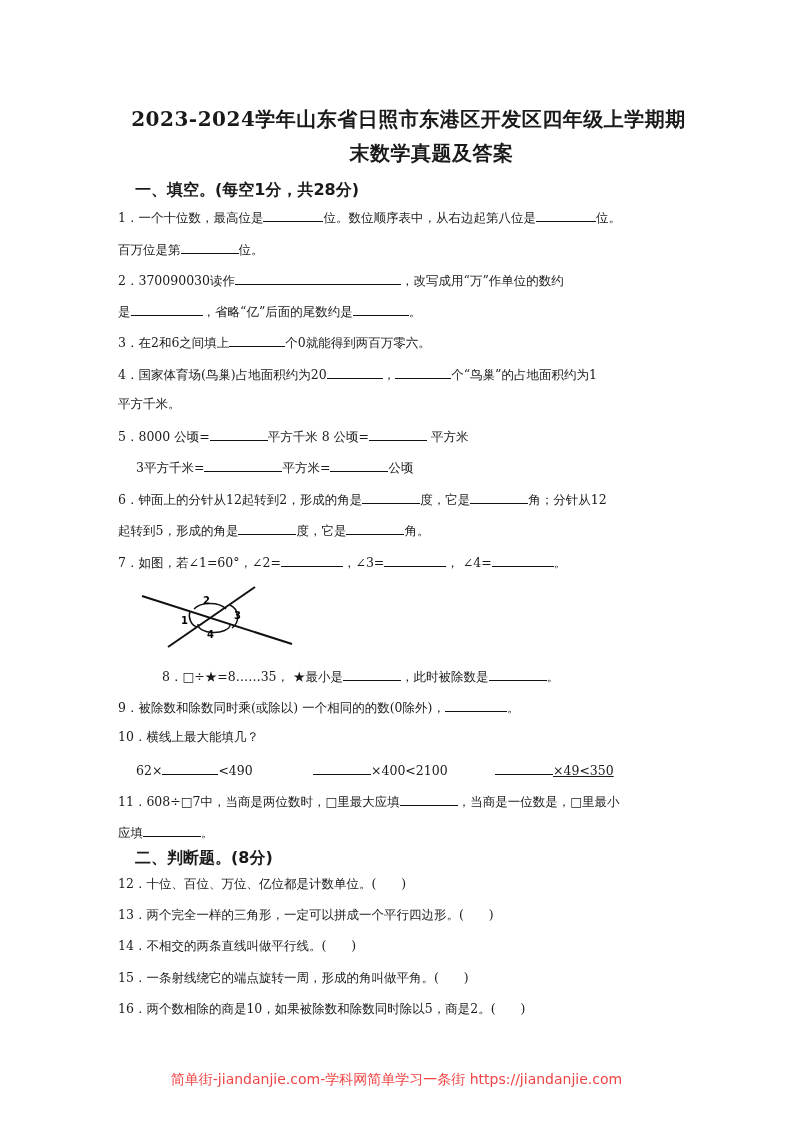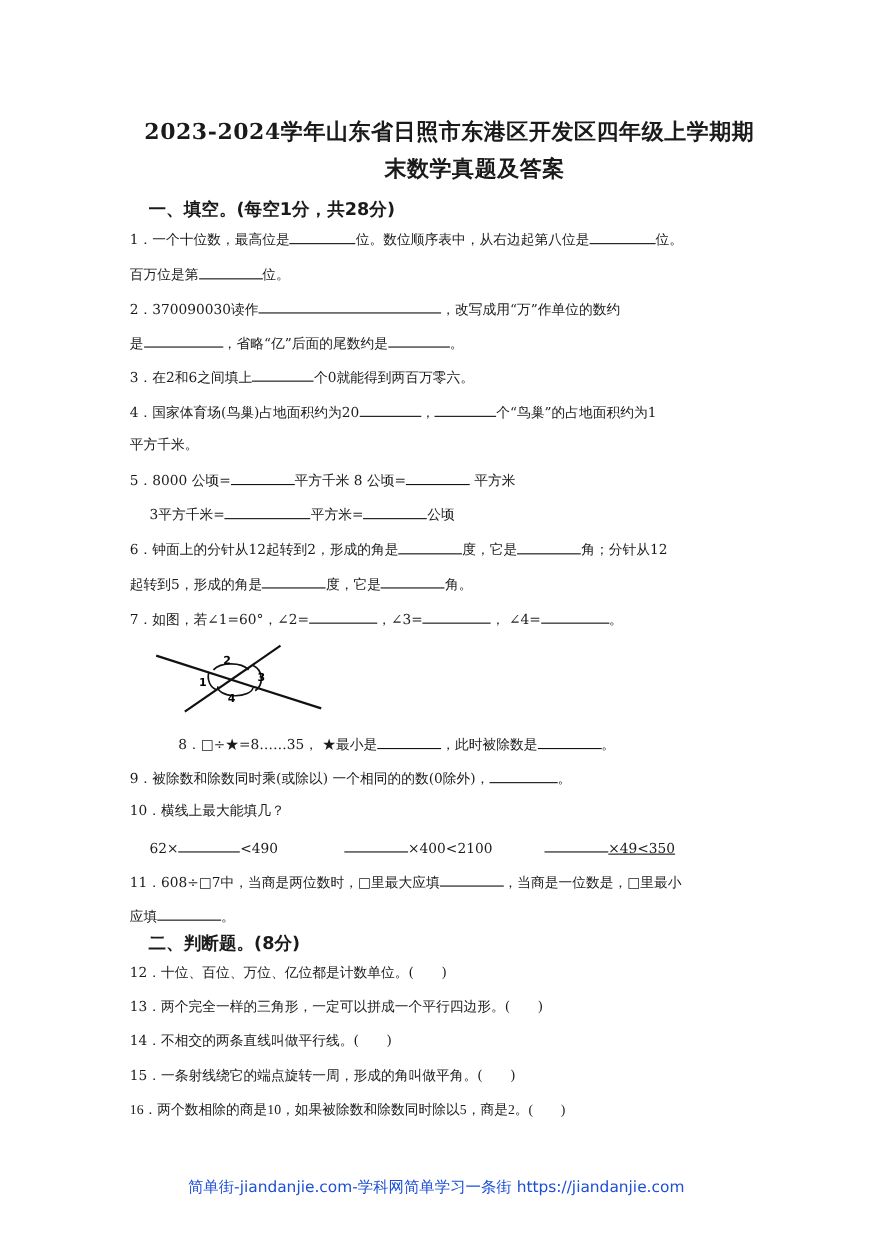--- a/index.html
+++ b/index.html
@@ -4,21 +4,21 @@
 <style>
   html, body { margin: 0; padding: 0; background: #ffffff; }
   body { width: 793px; height: 1122px; position: relative; overflow: hidden;
          font-family: "DejaVu Serif", "Liberation Serif", serif; color: #1a1a1a; }
   .title { position: absolute; left: 0; width: 793px; text-align: center;
            font-family: "DejaVu Serif", serif; font-weight: bold; font-size: 20px; letter-spacing: 0.5px; }
   .line { position: absolute; left: 118px; font-size: 12.5px; white-space: nowrap; line-height: 16px; }
   .sec { font-weight: bold; font-family: "DejaVu Sans", sans-serif; font-size: 16px; margin-left: 17px; }
   .blank { display: inline-block; border-bottom: 1px solid #111; height: 13px; vertical-align: baseline; }
   .footer { position: absolute; top: 1071px; left: 0; width: 793px; text-align: center;
-            font-family: "DejaVu Sans", sans-serif; font-size: 14px; color: #1d4ed8; }
+            font-family: "DejaVu Sans", sans-serif; font-size: 14px; color: #ef4444; }
   .fig { position: absolute; left: 130px; top: 578px; }
 </style>
 </head>
 <body>
 
 <div class="title" style="top:106px;margin-left:12px;">2023-2024学年山东省日照市东港区开发区四年级上学期期</div>
 <div class="title" style="top:140px;padding-left:35px;">末数学真题及答案</div>
 
 <div class="line sec" style="top:182px;">一、填空。(每空1分，共28分)</div>
 
@@ -107,15 +107,15 @@
 <div class="line" style="top:823px;">
   <span>应填</span><span class="blank" style="width:58px"></span><span>。</span>
 </div>
 
 <div class="line sec" style="top:850px;">二、判断题。(8分)</div>
 
 <div class="line" style="top:876px;">12．十位、百位、万位、亿位都是计数单位。(　　)</div>
 <div class="line" style="top:907px;">13．两个完全一样的三角形，一定可以拼成一个平行四边形。(　　)</div>
 <div class="line" style="top:938px;">14．不相交的两条直线叫做平行线。(　　)</div>
 <div class="line" style="top:970px;">15．一条射线绕它的端点旋转一周，形成的角叫做平角。(　　)</div>
-<div class="line" style="top:1001px;font-family:Liberation Serif, serif;">16．两个数相除的商是10，如果被除数和除数同时除以5，商是2。(　　)</div>
+<div class="line" style="top:1001px;">16．两个数相除的商是10，如果被除数和除数同时除以5，商是2。(　　)</div>
 
 <div class="footer">简单街-jiandanjie.com-学科网简单学习一条街 https://jiandanjie.com</div>
 
 </body></html>

